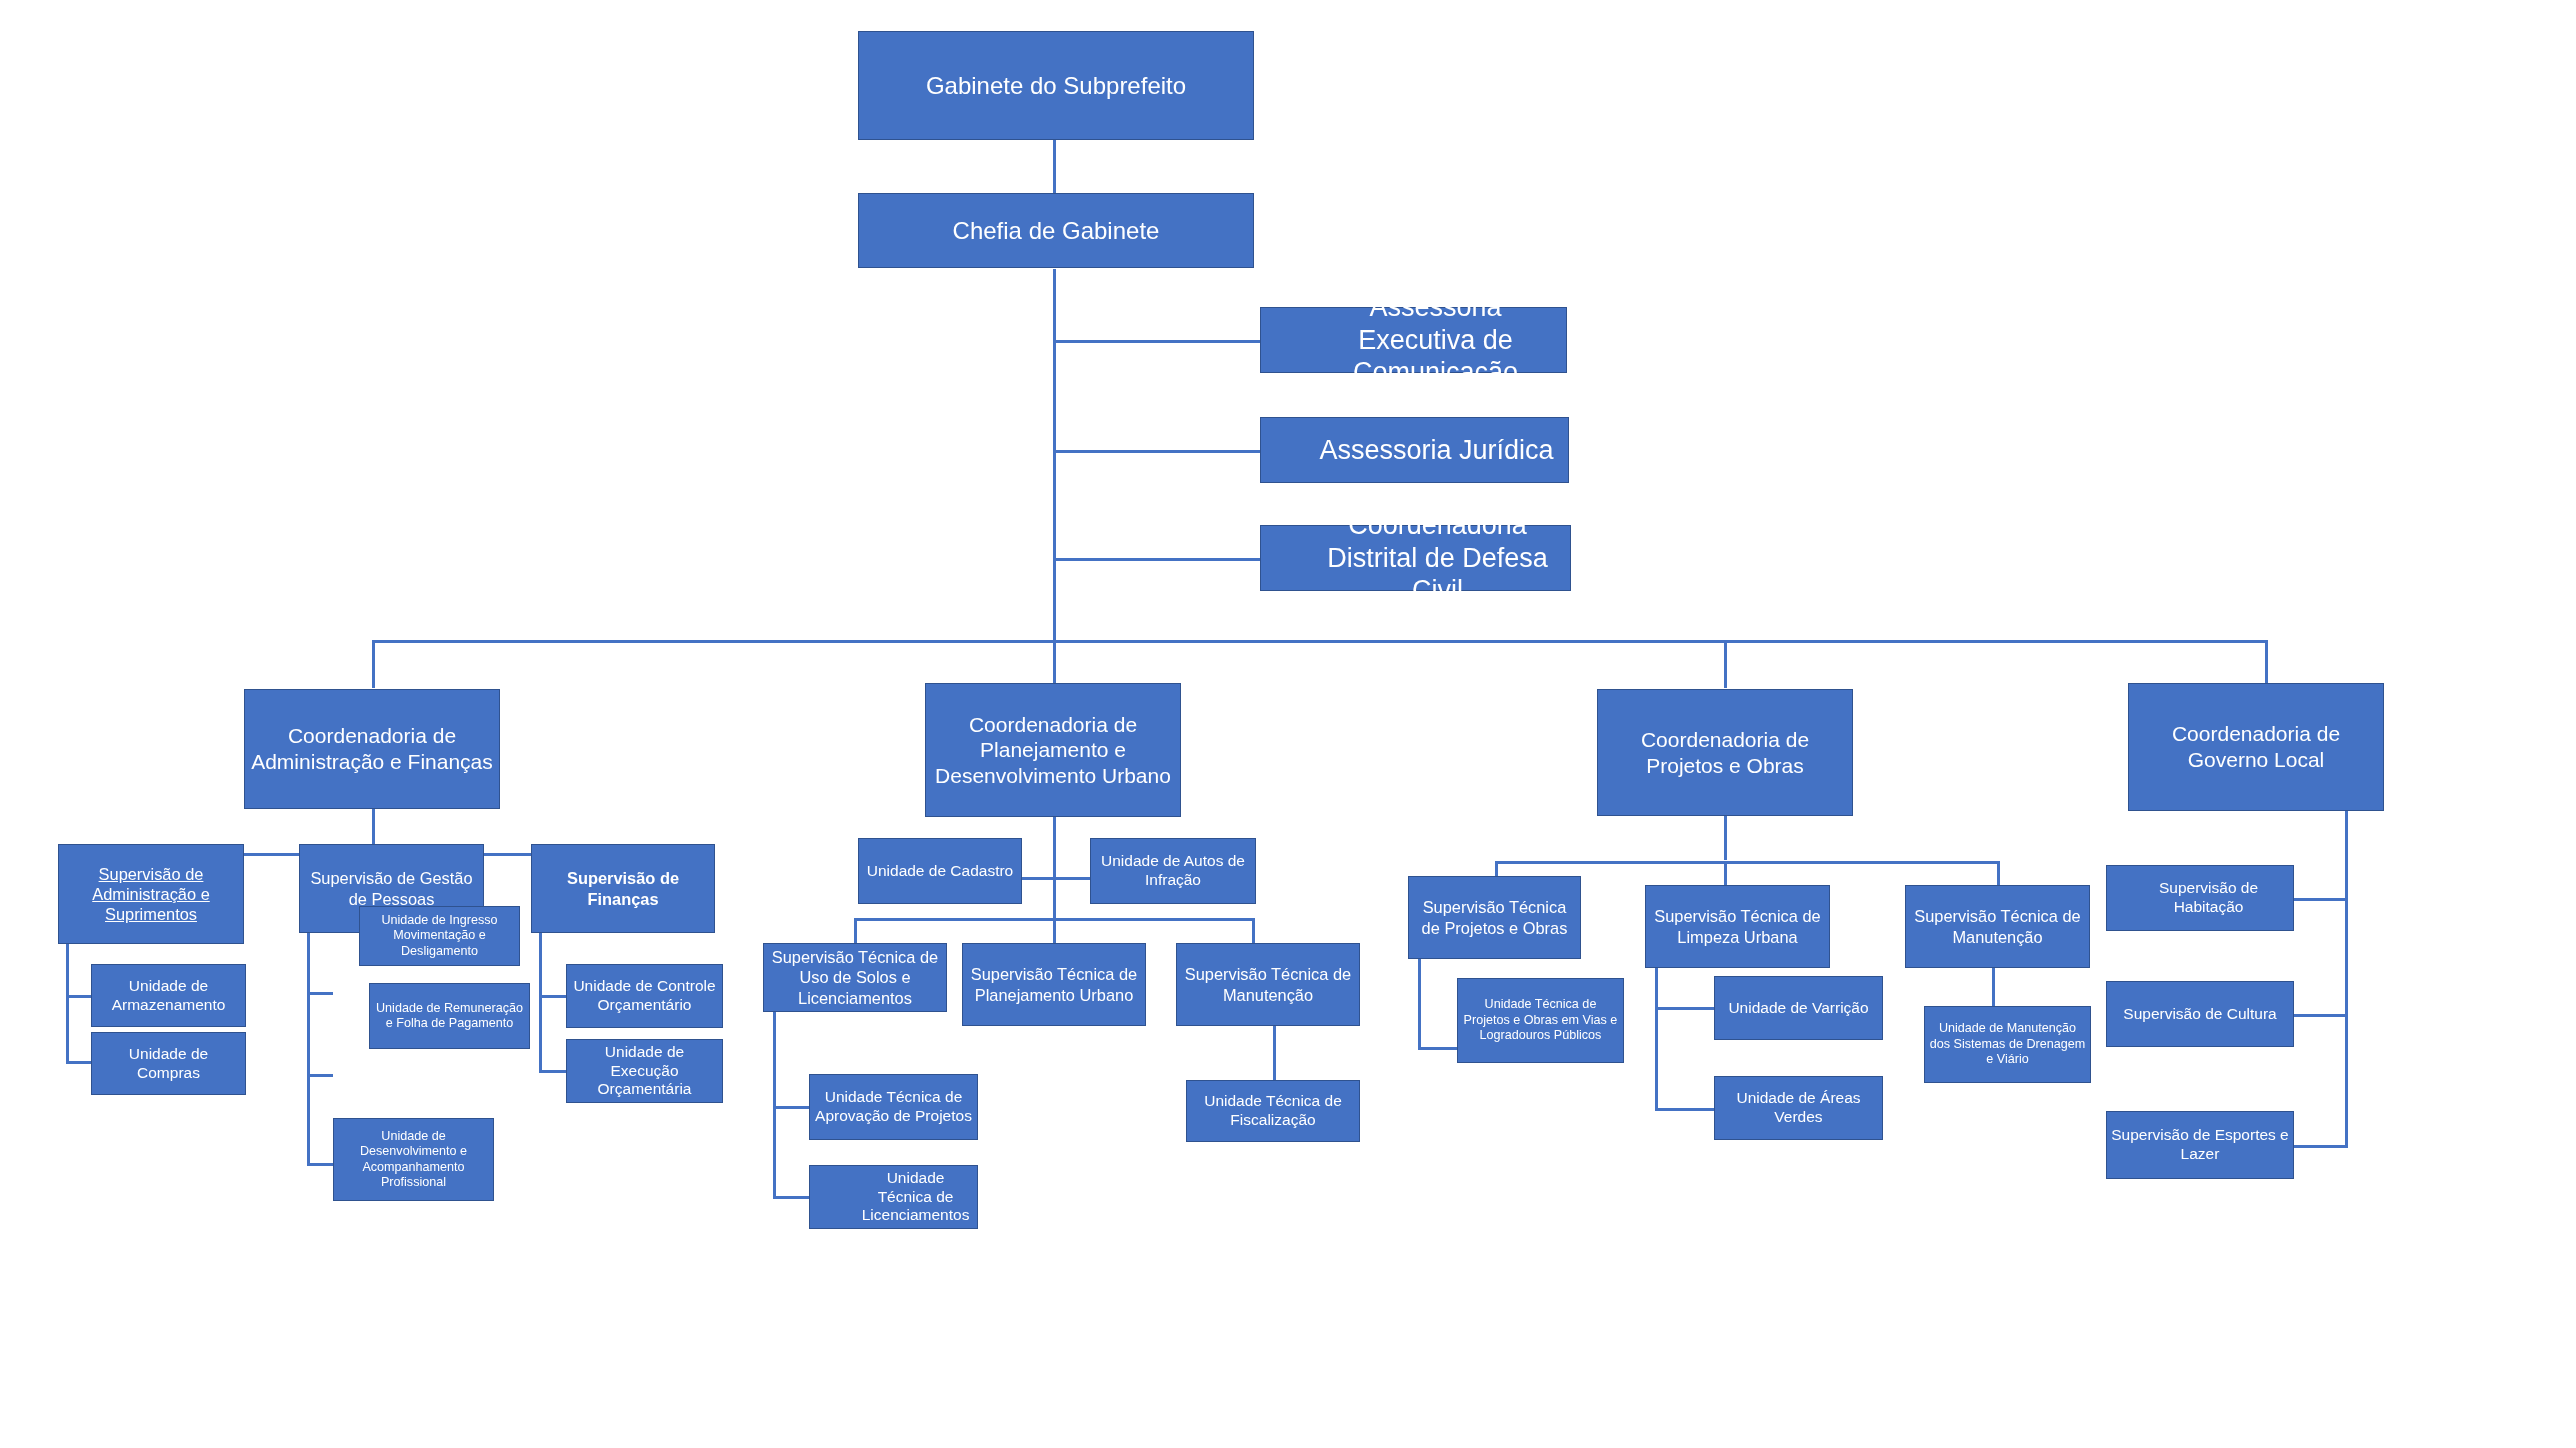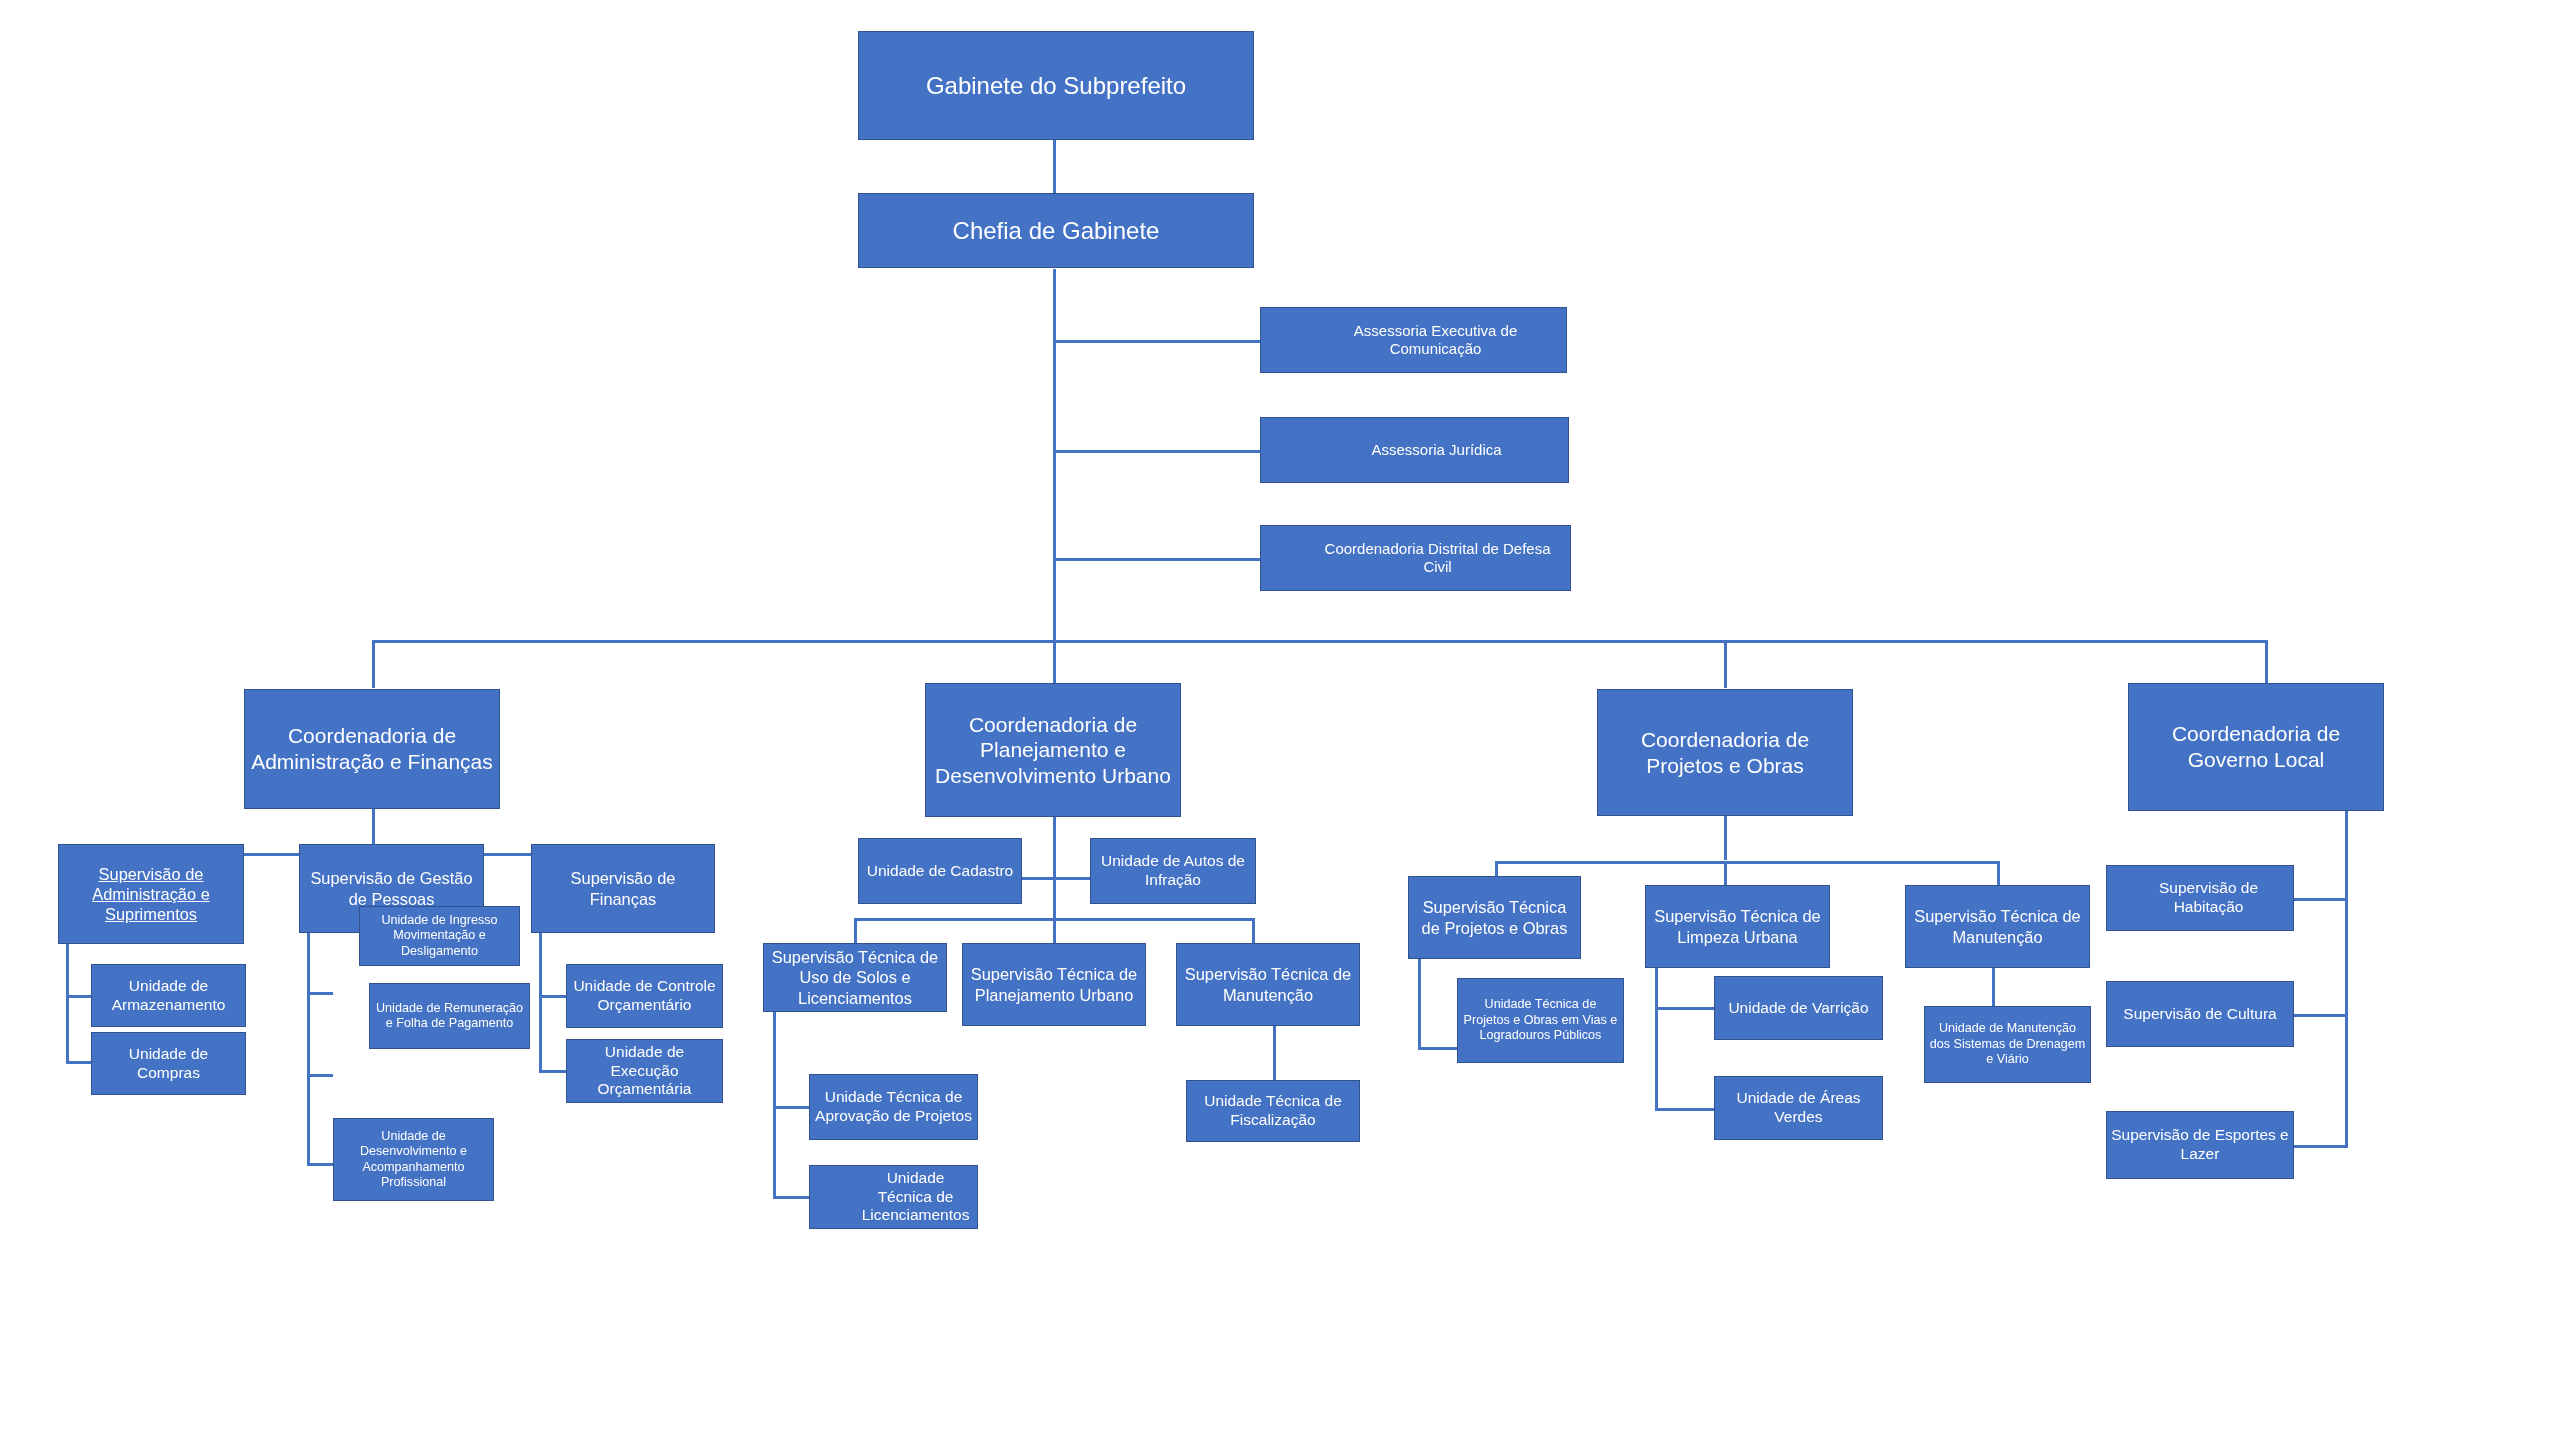--- a/index.html
+++ b/index.html
@@ -25,21 +25,21 @@
     align-items: center;
     justify-content: center;
     text-align: center;
     line-height: 1.22;
     padding: 1.9px 3.9px;
     z-index: 3;
     white-space: pre-line;
   }
   .node.lvl1 { font-size: 24px; }
   .node.lvl2 { font-size: 24px; }
-  .node.staff { font-size: 15px; padding-left: 48px; }
+  .node.staff { font-size: 27px; padding-left: 48px; }
   .node.coord { font-size: 21px; }
   .node.sup   { font-size: 16.4px; }
   .node.unit  { font-size: 15.5px; }
   .node.tiny  { font-size: 12.6px; }
   .conn {
     position: absolute;
     background: #4472C4;
     z-index: 1;
   }
   .conn.h { height: 2.9px; }
@@ -133,21 +133,21 @@
   <div class="node coord" style="left:925px; top:683px; width:256px; height:134px;">Coordenadoria de Planejamento e Desenvolvimento Urbano</div>
 
   <div class="node coord" style="left:1597px; top:689px; width:256px; height:127px;text-align:center;">Coordenadoria de Projetos e Obras</div>
 
   <div class="node coord" style="left:2128px; top:683px; width:256px; height:128px;">Coordenadoria de Governo Local</div>
 
   <div class="node sup" style="left:58px; top:844px; width:186px; height:100px;text-decoration:underline;">Supervisão de Administração e Suprimentos</div>
 
   <div class="node sup" style="left:299px; top:844px; width:185px; height:89px;">Supervisão de Gestão de Pessoas</div>
 
-  <div class="node sup" style="left:531px; top:844px; width:184px; height:89px;">Supervisão de Finanças</div>
+  <div class="node sup" style="left:531px; top:844px; width:184px; height:89px;font-weight:bold;">Supervisão de Finanças</div>
 
   <div class="node unit" style="left:91px; top:964px; width:155px; height:63px;">Unidade de Armazenamento</div>
 
   <div class="node unit" style="left:91px; top:1032px; width:155px; height:63px;">Unidade de Compras</div>
 
   <div class="node tiny" style="left:333px; top:906px; width:161px; height:60px;margin-left:26px;">Unidade de Ingresso Movimentação e Desligamento</div>
 
   <div class="node tiny" style="left:333px; top:983px; width:161px; height:66px;margin-left:36px;">Unidade de Remuneração e Folha de Pagamento</div>
 
   <div class="node tiny" style="left:333px; top:1118px; width:161px; height:83px;">Unidade de Desenvolvimento e Acompanhamento Profissional</div>

